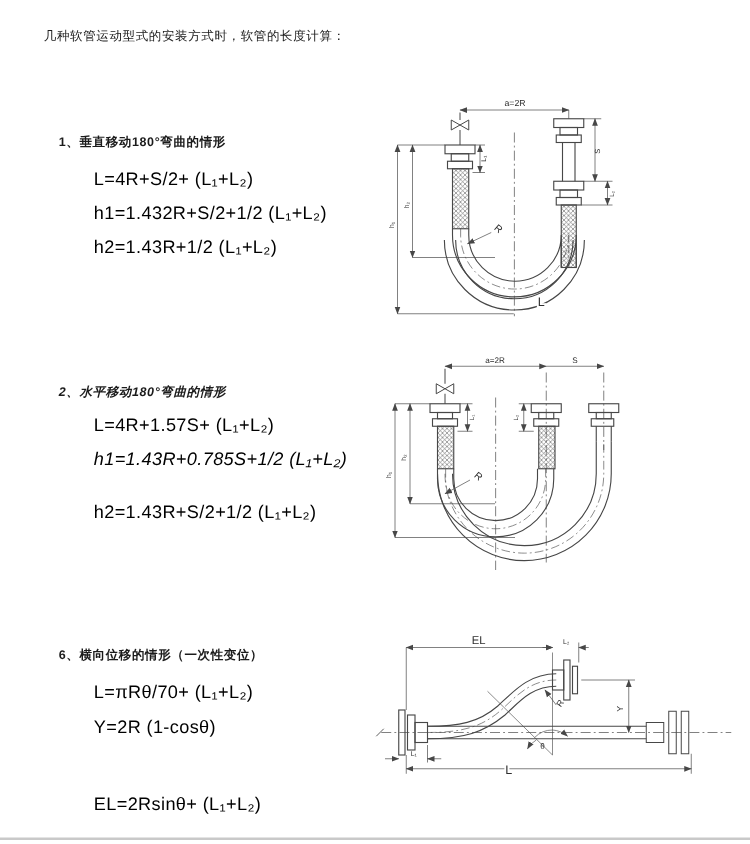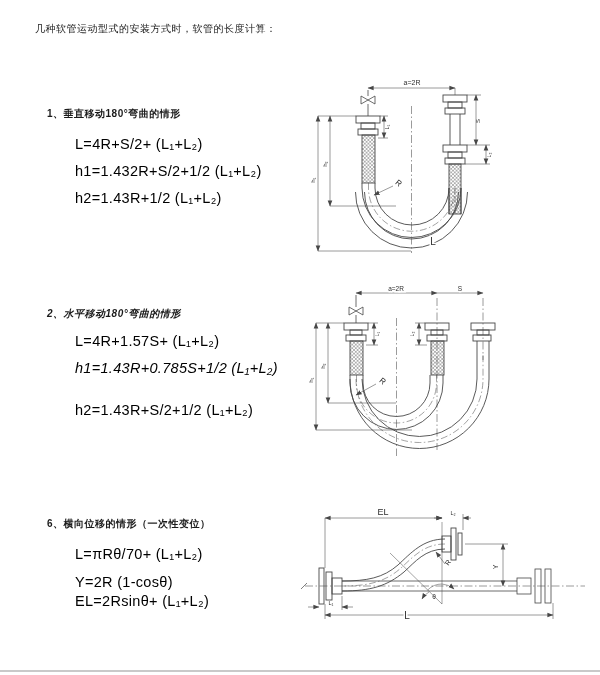--- a/index.html
+++ b/index.html
@@ -26,21 +26,21 @@
 <div class="formula" style="left:75px;top:190px;">h2=1.43R+1/2 (L₁+L₂)</div>
 
 <div class="sec-heading" style="left:47px;top:307px;font-style:italic;">2、水平移动180°弯曲的情形</div>
 <div class="formula" style="left:75px;top:333px;">L=4R+1.57S+ (L₁+L₂)</div>
 <div class="formula" style="left:75px;top:360px;font-style:italic;">h1=1.43R+0.785S+1/2 (L₁+L₂)</div>
 <div class="formula" style="left:75px;top:372px;margin-top:30px;">h2=1.43R+S/2+1/2 (L₁+L₂)</div>
 
 <div class="sec-heading" style="left:47px;top:517px;">6、横向位移的情形（一次性变位）</div>
 <div class="formula" style="left:75px;top:546px;">L=πRθ/70+ (L₁+L₂)</div>
 <div class="formula" style="left:75px;top:574px;">Y=2R (1-cosθ)</div>
-<div class="formula" style="left:75px;top:593px;">EL=2Rsinθ+ (L₁+L₂)</div>
+<div class="formula" style="left:75px;top:636px;">EL=2Rsinθ+ (L₁+L₂)</div>
 
 <svg style="left:300px;top:68px;" width="290" height="195" viewBox="0 0 290 195">
   <defs>
     <marker id="m1" markerWidth="7" markerHeight="7" refX="5.6" refY="3" orient="auto-start-reverse" markerUnits="userSpaceOnUse">
       <path d="M0,0.7 L6,3 L0,5.3 Z" fill="#474747"></path>
     </marker>
     <pattern id="braid1" patternUnits="userSpaceOnUse" width="3.6" height="3.6">
       <path d="M0,3.6 L3.6,0 M0,0 L3.6,3.6" stroke="#6a6a6a" stroke-width="0.5"></path>
     </pattern>
   </defs>

